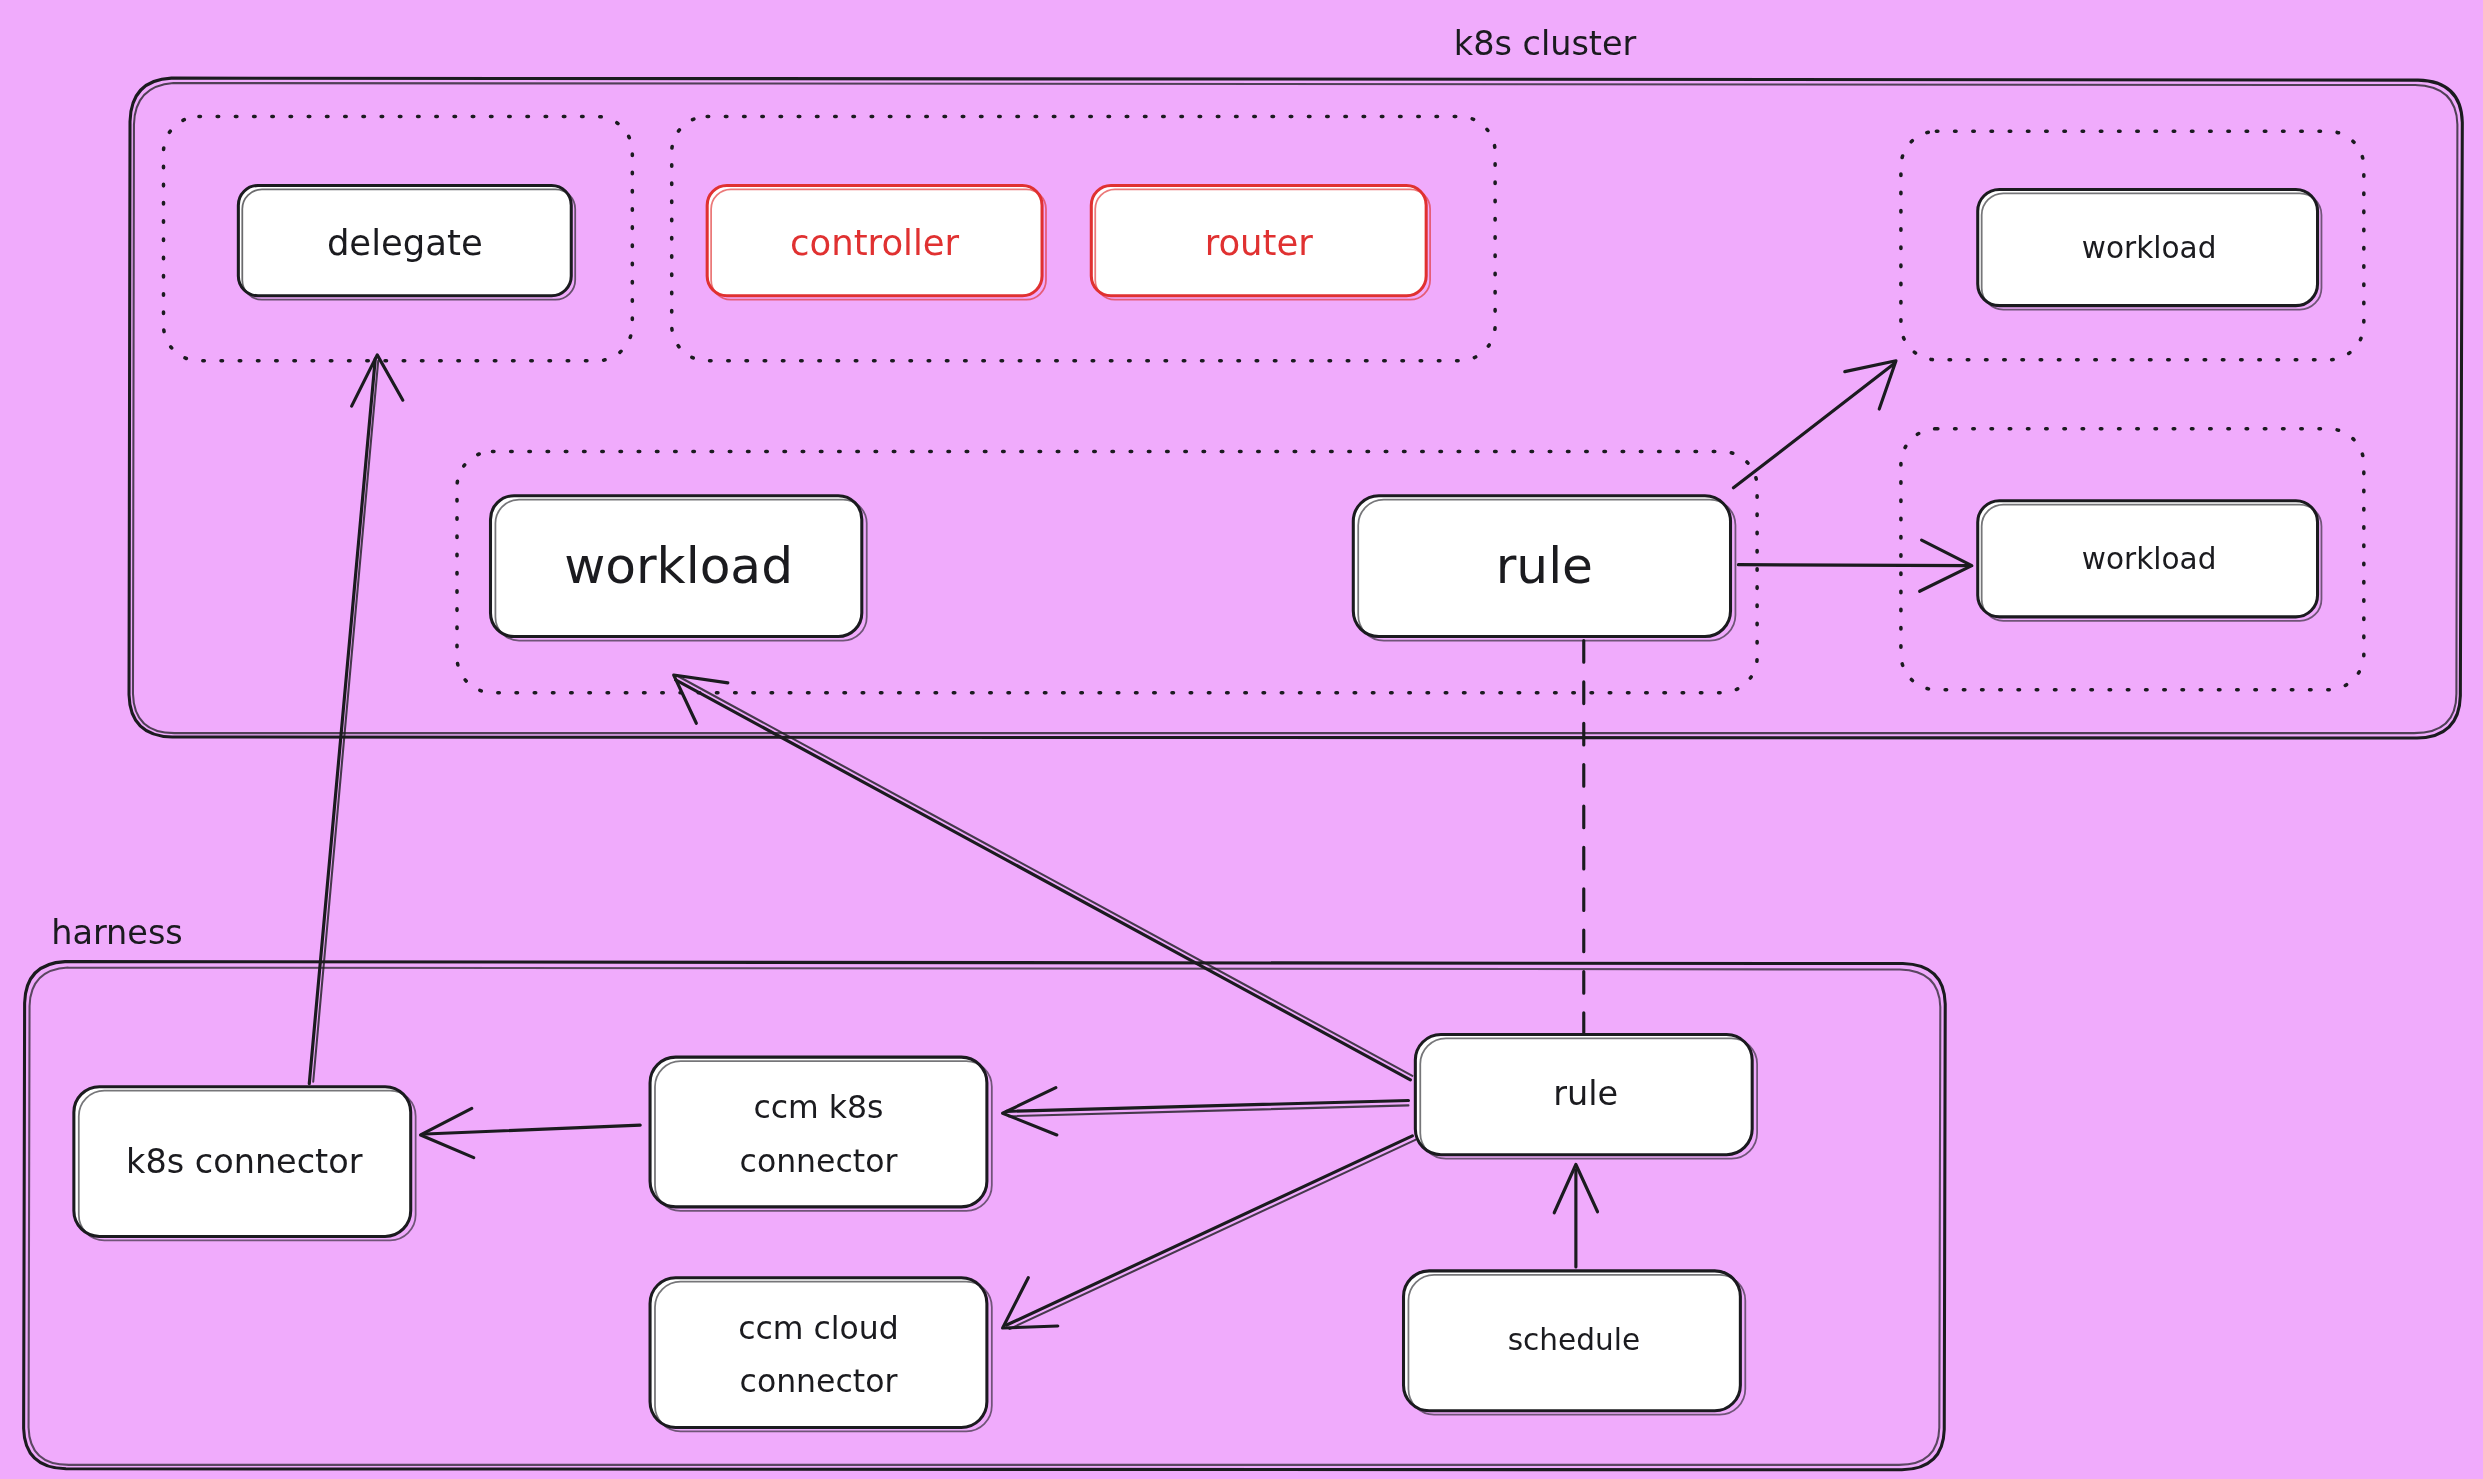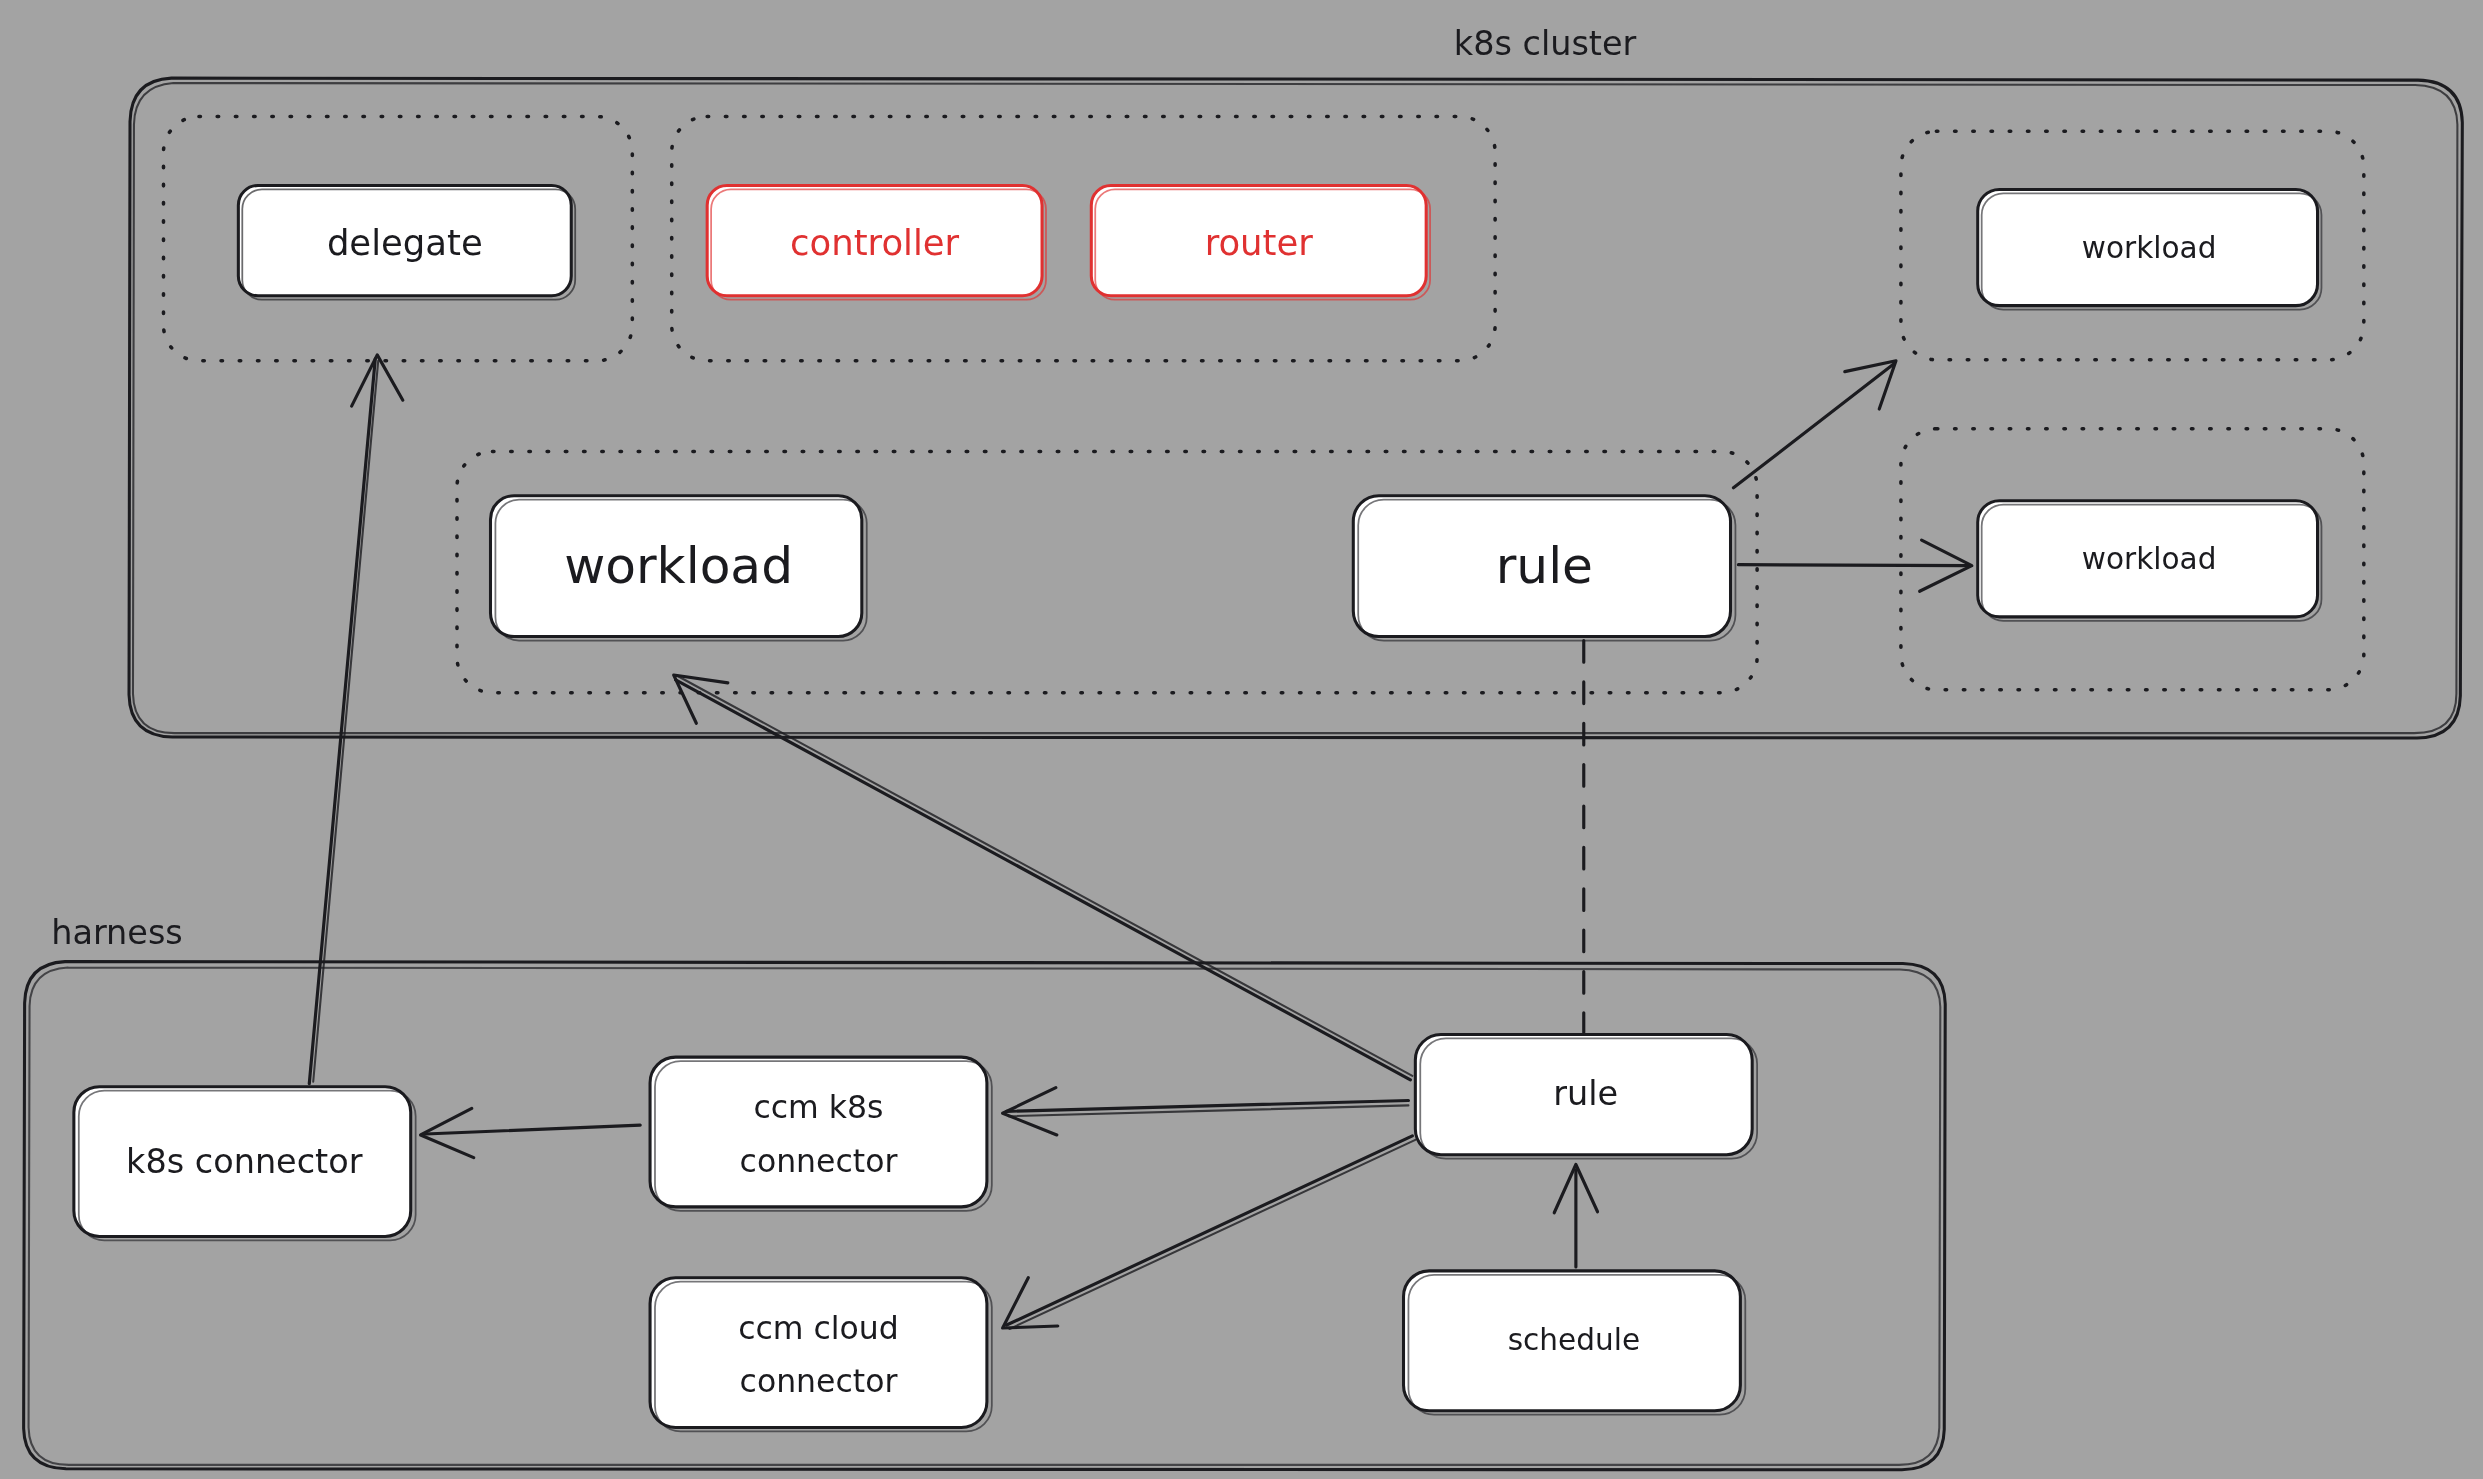--- a/index.html
+++ b/index.html
@@ -8,21 +8,21 @@
     padding: 0;
     background: #ffffff;
   }
   body {
     font-family: "DejaVu Sans", sans-serif;
   }
   #stage {
     position: relative;
     width: 2483px;
     height: 1480px;
-    background: #a3a3a3;
+    background: #f0abfc;
     overflow: hidden;
     text-decoration: underline;
   }
   #diagram-svg {
     position: absolute;
     left: 0;
     top: 0;
     width: 2483px;
     height: 1480px;
   }

